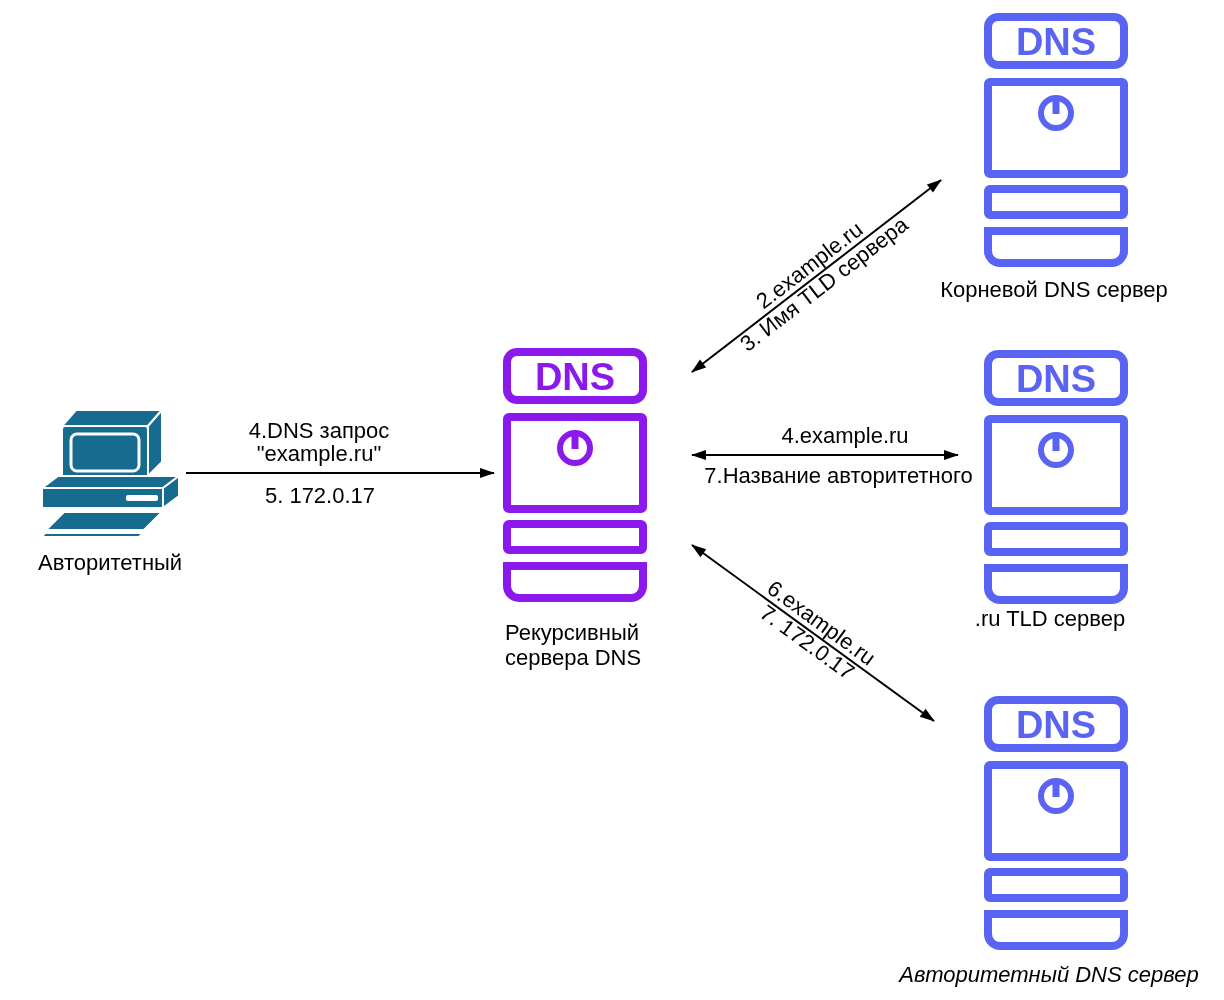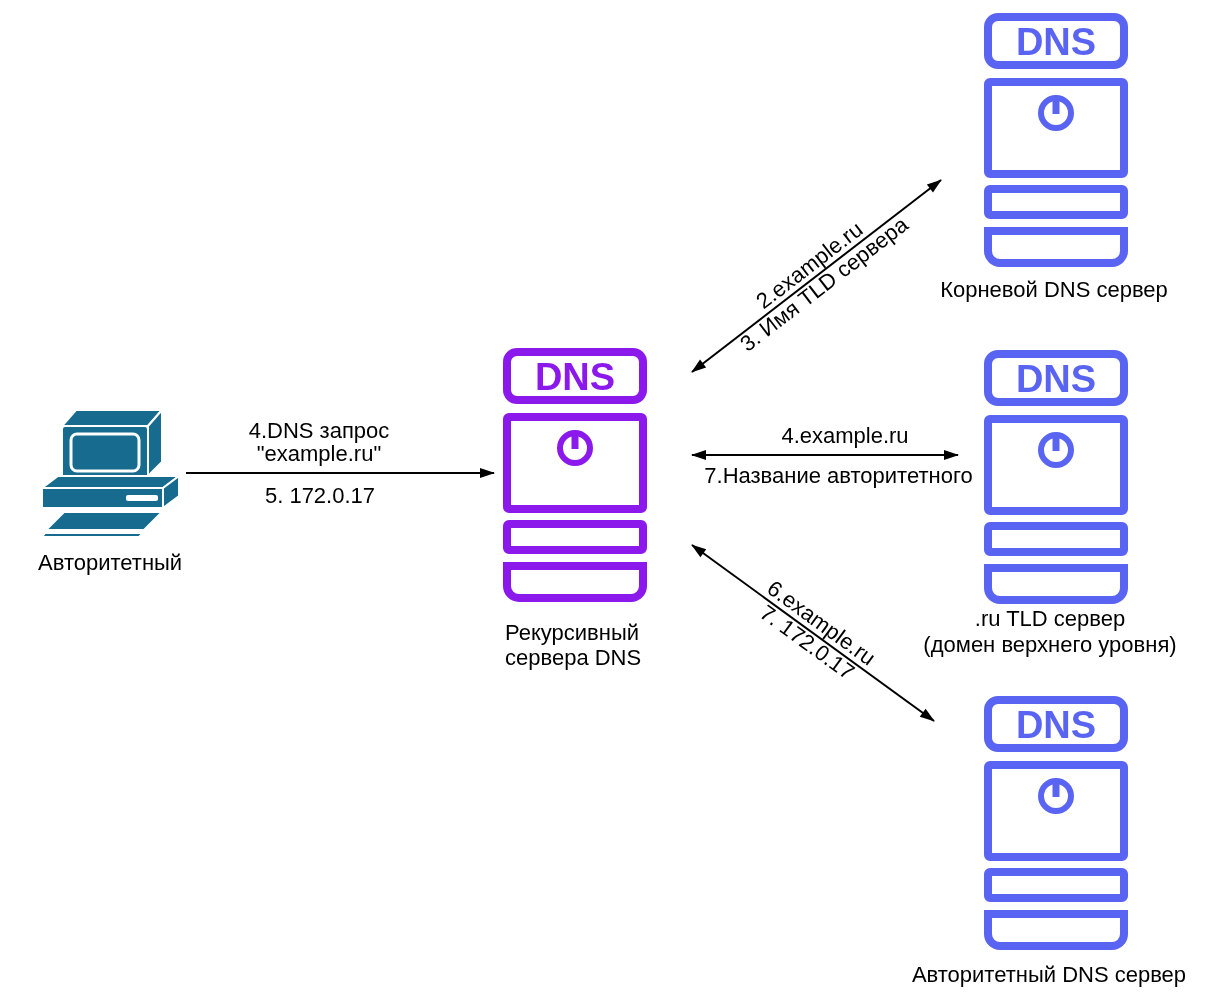--- a/index.html
+++ b/index.html
@@ -119,37 +119,36 @@
       <g>
         <circle class="pw" cx="72" cy="100" r="15"></circle>
         <line class="pw pwline" x1="72" y1="84" x2="72" y2="101"></line>
       </g>
       <rect class="sv" x="4" y="176" width="136" height="26" rx="2"></rect>
       <path class="sv" d="M4,218 h136 v20 a12,12 0 0 1 -12,12 H16 a12,12 0 0 1 -12,-12 z"></path>
     </svg>
   </div>
   <div class="label center" style="left:900px; top:606px; width:300px; line-height:26px;text-align:center;">
     <div>.ru TLD сервер</div>
-    <div>(домен верхнего уровня)</div>
   </div>
 
   <div class="abs node-blue" style="left:984px; top:696px;">
     <svg class="server-svg" width="144" height="256" viewBox="0 0 144 256">
       <rect class="sv" x="4" y="4" width="136" height="48" rx="10"></rect>
       <text class="badge" x="72" y="42">DNS</text>
       <rect class="sv" x="4" y="69" width="136" height="92" rx="2"></rect>
       <g>
         <circle class="pw" cx="72" cy="100" r="15"></circle>
         <line class="pw pwline" x1="72" y1="84" x2="72" y2="101"></line>
       </g>
       <rect class="sv" x="4" y="176" width="136" height="26" rx="2"></rect>
       <path class="sv" d="M4,218 h136 v20 a12,12 0 0 1 -12,12 H16 a12,12 0 0 1 -12,-12 z"></path>
     </svg>
   </div>
-  <div class="label center" style="left:899px; top:962px; width:300px;">Авторитетный DNS сервер</div>
+  <div class="label center" style="left:899px; top:962px; width:300px;font-style:italic;">Авторитетный DNS сервер</div>
 
   <div class="label center" style="left:219px; top:419px; width:200px; line-height:23px;">
     <div>4.DNS запрос</div>
     <div>"example.ru"</div>
   </div>
   <div class="label center" style="left:230px; top:483px; width:180px;">5. 172.0.17</div>
 
   <div class="label center rot" style="left:657px; top:251px; width:320px; line-height:24px; transform:rotate(-37.6deg);">
     <div>2.example.ru</div>
     <div>3. Имя TLD сервера</div>

